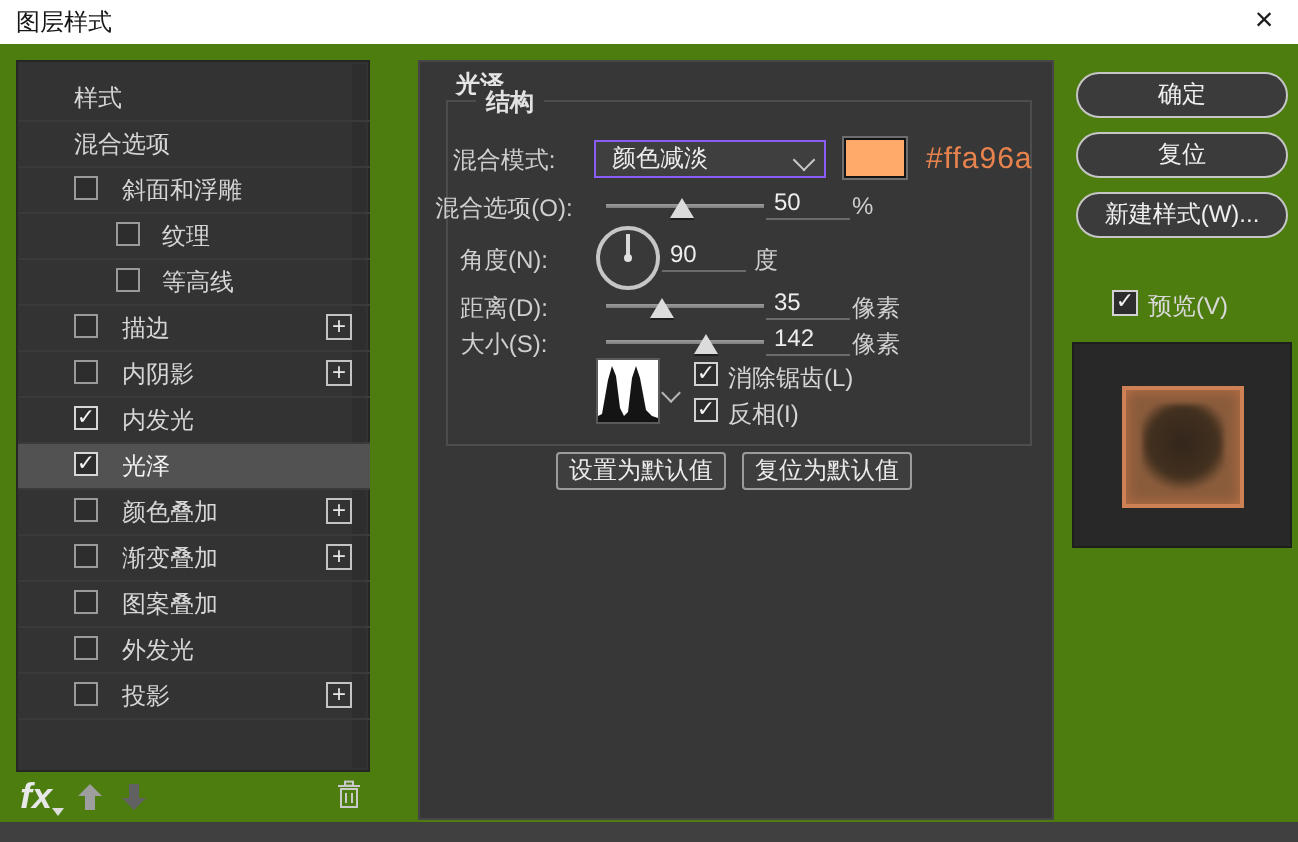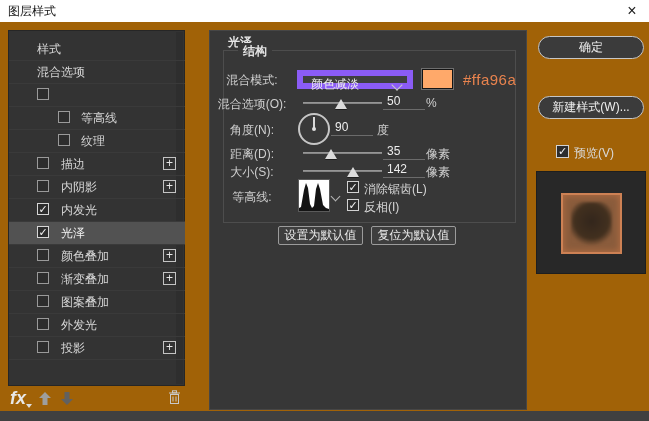--- a/index.html
+++ b/index.html
@@ -7,21 +7,21 @@
     position:relative;width:649px;height:421px;overflow:hidden;
     background:#3b3b3b;
     font-family:"Liberation Sans","DejaVu Sans",sans-serif;
     -webkit-font-smoothing:antialiased;
   }
   
   .titlebar{position:absolute;left:0;top:0;width:649px;height:22px;background:#ffffff;border-bottom:1px solid #101010;}
   .titlebar .wtitle{position:absolute;left:8px;top:0;line-height:22px;font-size:12px;color:#161616;}
   .titlebar .wclose{position:absolute;right:6px;top:0;width:22px;height:22px;line-height:21px;text-align:center;font-size:16px;color:#1c1c1c;cursor:default;}
   
-  .dialog{position:absolute;left:0;top:22px;width:649px;height:389px;background:#a16207;}
+  .dialog{position:absolute;left:0;top:22px;width:649px;height:389px;background:#4d7c0f;}
   .bottomstrip{position:absolute;left:0;top:411px;width:649px;height:10px;background:#404040;}
   
   .sidebar{position:absolute;left:8px;top:8px;width:177px;height:356px;background:#333333;border:1px solid #262626;box-sizing:border-box;}
   .scroll-gutter{position:absolute;right:1px;top:1px;width:7px;height:352px;background:#2e2e2e;}
   .side-rows{position:absolute;left:0;top:7px;width:176px;}
   .side-row{position:relative;height:22px;line-height:22px;font-size:12px;color:#d6d6d6;border-bottom:1px solid #3a3a3a;cursor:default;}
   .side-row.selected{background:#525252;color:#f2f2f2;}
   .side-row .side-label{position:absolute;left:28px;top:0;}
   .side-row.hascb .side-label{left:52px;}
   .side-row.indent .cb{left:49px;}
@@ -38,21 +38,21 @@
   .arrow.down{left:52px;}
   .trash{position:absolute;right:4px;top:2px;}
   
   .mainpanel{position:absolute;left:209px;top:8px;width:318px;height:380px;background:#373737;border:1px solid #464646;box-sizing:border-box;}
   .ptitle{position:absolute;left:18px;top:3px;font-size:12px;font-weight:bold;color:#e6e6e6;}
   .groupbox{position:absolute;left:13px;top:19px;width:291px;height:171px;border:1px solid #4d4d4d;}
   .gtitle{position:absolute;left:14px;top:-8px;background:#373737;padding:0 5px;font-size:12px;font-weight:bold;color:#e2e2e2;}
   .lab{position:absolute;left:0;width:84px;text-align:center;font-size:12px;color:#cfcfcf;}
   .unit{position:absolute;font-size:12px;color:#cfcfcf;}
   
-  .dropdown{position:absolute;left:87px;top:39px;width:116px;height:19px;box-sizing:border-box;background:#3f3f3f;border:6px solid #8b5cf6;font-size:12px;color:#ececec;line-height:17px;padding-left:8px;cursor:default;}
+  .dropdown{position:absolute;left:87px;top:39px;width:116px;height:19px;box-sizing:border-box;background:#3f3f3f;border:1px solid #8b5cf6;font-size:12px;color:#ececec;line-height:17px;padding-left:8px;cursor:default;}
   .chev{position:absolute;right:6px;top:5px;width:7px;height:7px;border-right:1.5px solid #c9c9c9;border-bottom:1.5px solid #c9c9c9;transform:rotate(45deg);}
   .swatch{position:absolute;left:212px;top:38px;width:31px;height:20px;box-sizing:border-box;border:1px solid #141414;box-shadow:0 0 0 1px #6e6e6e;}
   .hexlabel{position:absolute;left:253px;top:40px;font-size:15px;letter-spacing:0.5px;}
   
   .track{position:absolute;width:79px;height:2px;background:linear-gradient(#9d9d9d,#7d7d7d);}
   .thumb{position:absolute;width:0;height:0;border-left:6px solid transparent;border-right:6px solid transparent;border-bottom:10px solid #dcdcdc;filter:drop-shadow(0 1px 0 #1e1e1e);}
   .val-field{position:absolute;width:38px;height:15px;border-bottom:1px solid #6b6b6b;font-size:12px;color:#ededed;padding-left:4px;}
   
   .dial{position:absolute;left:88px;top:82px;width:32px;height:32px;border:2px solid #c6c6c6;border-radius:50%;box-sizing:border-box;background:#393939;}
   .dial .needle{position:absolute;left:13px;top:2px;width:2px;height:12px;background:#d8d8d8;}
@@ -92,28 +92,29 @@
     <div class="scroll-gutter"></div>
     <div class="side-rows">
         <div class="side-row">
           <span class="side-label">样式</span>
         </div>
         <div class="side-row">
           <span class="side-label">混合选项</span>
         </div>
         <div class="side-row hascb">
           <span class="cb"></span>
+          <span class="side-label">斜面和浮雕</span>
         </div>
         <div class="side-row hascb indent">
           <span class="cb"></span>
+          <span class="side-label">纹理</span>
+        </div>
+        <div class="side-row hascb indent">
+          <span class="cb"></span>
           <span class="side-label">等高线</span>
-        </div>
-        <div class="side-row hascb indent">
-          <span class="cb"></span>
-          <span class="side-label">纹理</span>
         </div>
         <div class="side-row hascb">
           <span class="cb"></span>
           <span class="side-label">描边</span>
           <span class="plusbox">+</span>
         </div>
         <div class="side-row hascb">
           <span class="cb"></span>
           <span class="side-label">内阴影</span>
           <span class="plusbox">+</span>
@@ -210,37 +211,37 @@
     <div class="thumb" style="left:115px;top:118px;"></div>
     <div class="val-field" style="left:173px;top:113px;">35</div>
     <div class="unit" style="left:216px;top:115px;">像素</div>
 
     <div class="lab" style="top:133px;">大小(S):</div>
     <div class="track" style="left:93px;top:139px;"></div>
     <div class="thumb" style="left:137px;top:136px;"></div>
     <div class="val-field" style="left:173px;top:131px;">142</div>
     <div class="unit" style="left:216px;top:133px;">像素</div>
 
-    <div class="lab" style="top:158px;">等高线:</div>
     <div class="contour-box">
       <svg width="30" height="31" viewBox="0 0 30 31">
         <polygon fill="#141414" points="0,31 0,28 2,27 5,10 7,3 9,8 11,24 13,28 15,26 17,9 19,3 21,9 24,25 27,28 30,29 30,31"></polygon>
       </svg>
     </div>
     <span class="contour-chev"></span>
     <div class="mini-cb" style="left:137px;top:150px;">✓</div>
     <div class="mini-lab" style="left:154px;top:150px;">消除锯齿(L)</div>
     <div class="mini-cb" style="left:137px;top:168px;">✓</div>
     <div class="mini-lab" style="left:154px;top:168px;">反相(I)</div>
 
     <div class="defbtn" style="left:68px;width:85px;">设置为默认值</div>
     <div class="defbtn" style="left:161px;width:85px;">复位为默认值</div>
   </div>
 
   <div class="pillbtn" style="top:14px;">确定</div>
+  <div class="pillbtn" style="top:44px;">复位</div>
   <div class="pillbtn" style="top:74px;">新建样式(W)...</div>
 
   <div class="preview-row">
     <span class="preview-cb">✓</span>
     <span class="preview-lab">预览(V)</span>
   </div>
 
   <div class="preview-panel">
     <div class="preview-square">
       <div class="preview-core"></div>

